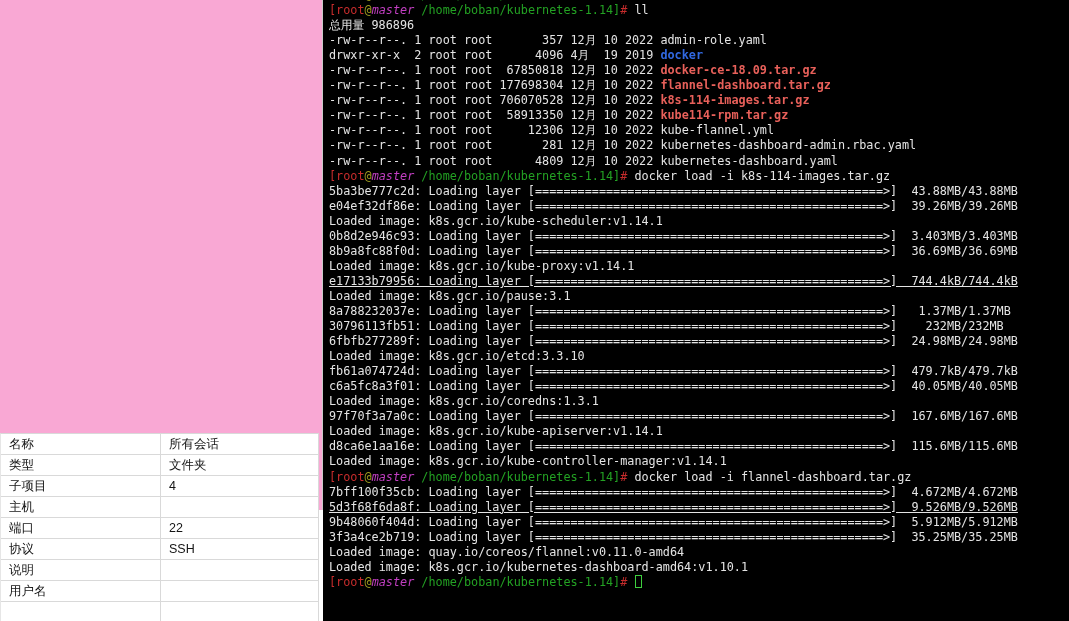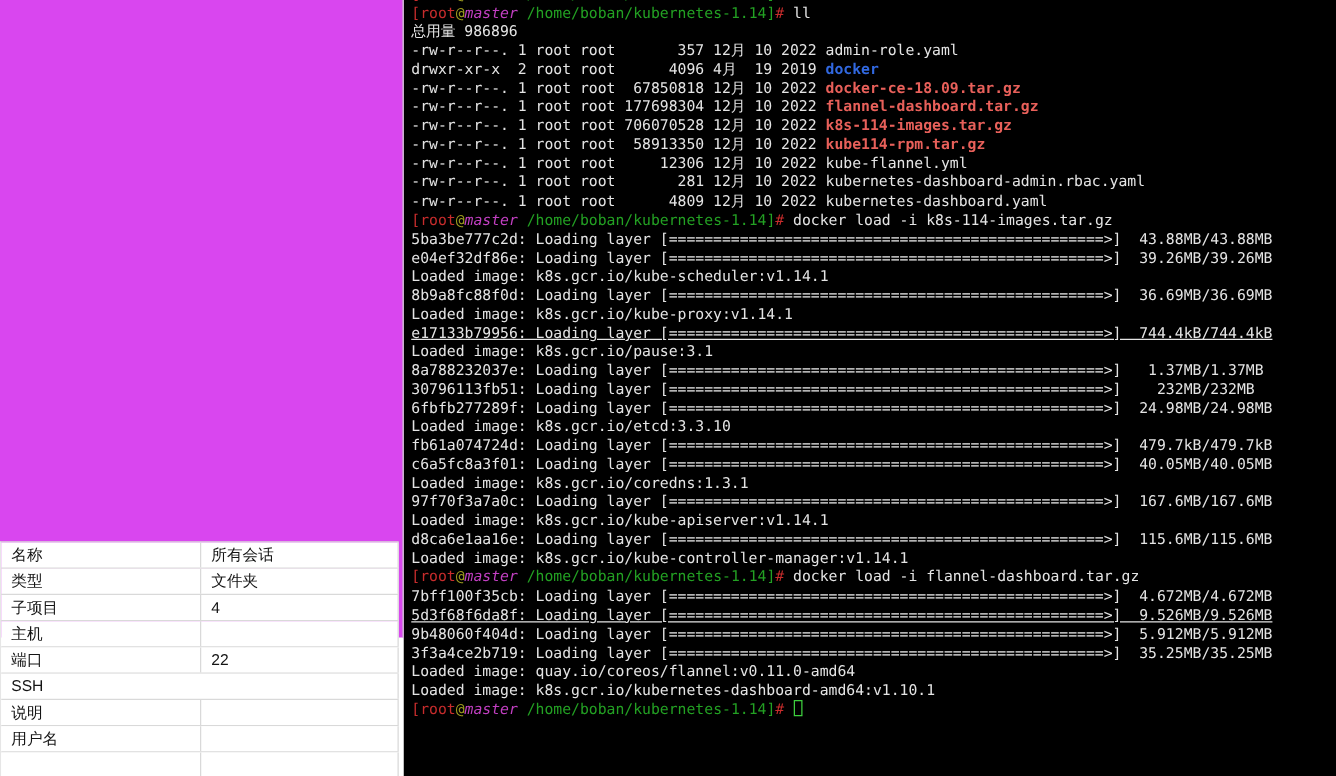--- a/index.html
+++ b/index.html
@@ -1,21 +1,21 @@
 <!DOCTYPE html>
 <html><head>
 <meta charset="utf-8">
 <style>
   * { margin:0; padding:0; box-sizing:border-box; }
   html,body { width:1069px; height:621px; overflow:hidden; background:#ffffff; }
   .app { display:flex; width:1069px; height:621px; }
 
   
   .panel {
-    width:323px; height:510px; background:#d946ef; position:relative;
+    width:323px; height:510px; background:#f9a8d4; position:relative;
     border-right:1px solid #c9c9c9; flex:0 0 323px;
     font-family:"Liberation Sans","DejaVu Sans",sans-serif;
   }
   .props {
     position:absolute; top:433px; left:0; width:319px;
     border-top:1px solid #d9d9d9; border-left:1px solid #e6e6e6;
   }
   .prow { display:flex; height:21px; border-bottom:1px solid #d9d9d9; background:#ffffff; }
   .plabel {
     width:160px; flex:0 0 160px; border-right:1px solid #d9d9d9;
@@ -61,20 +61,21 @@
         </div>
         <div class="prow">
           <div class="plabel">主机</div>
           <div class="pvalue"></div>
         </div>
         <div class="prow">
           <div class="plabel">端口</div>
           <div class="pvalue">22</div>
         </div>
         <div class="prow">
+          <div class="plabel">协议</div>
           <div class="pvalue">SSH</div>
         </div>
         <div class="prow">
           <div class="plabel">说明</div>
           <div class="pvalue"></div>
         </div>
         <div class="prow">
           <div class="plabel">用户名</div>
           <div class="pvalue"></div>
         </div>
@@ -94,20 +95,21 @@
       <div class="tline"><span style="color: rgb(228, 228, 228);">-rw-r--r--. 1 root root 177698304 12月 10 2022 </span><span style="color: rgb(232, 96, 90); font-weight: bold;">flannel-dashboard.tar.gz</span></div>
       <div class="tline"><span style="color: rgb(228, 228, 228);">-rw-r--r--. 1 root root 706070528 12月 10 2022 </span><span style="color: rgb(232, 96, 90); font-weight: bold;">k8s-114-images.tar.gz</span></div>
       <div class="tline"><span style="color: rgb(228, 228, 228);">-rw-r--r--. 1 root root  58913350 12月 10 2022 </span><span style="color: rgb(232, 96, 90); font-weight: bold;">kube114-rpm.tar.gz</span></div>
       <div class="tline"><span style="color: rgb(228, 228, 228);">-rw-r--r--. 1 root root     12306 12月 10 2022 kube-flannel.yml</span></div>
       <div class="tline"><span style="color: rgb(228, 228, 228);">-rw-r--r--. 1 root root       281 12月 10 2022 kubernetes-dashboard-admin.rbac.yaml</span></div>
       <div class="tline"><span style="color: rgb(228, 228, 228);">-rw-r--r--. 1 root root      4809 12月 10 2022 kubernetes-dashboard.yaml</span></div>
       <div class="tline"><span style="color: rgb(199, 44, 44);">[root</span><span style="color: rgb(157, 155, 30);">@</span><span style="color: rgb(194, 63, 194); font-style: italic;">master</span><span style="color: rgb(35, 161, 35);"> /home/boban/kubernetes-1.14]</span><span style="color: rgb(199, 44, 44);"># </span><span style="color: rgb(228, 228, 228);">docker load -i k8s-114-images.tar.gz</span></div>
       <div class="tline"><span style="color: rgb(228, 228, 228);">5ba3be777c2d: Loading layer [=================================================&gt;]  43.88MB/43.88MB</span></div>
       <div class="tline"><span style="color: rgb(228, 228, 228);">e04ef32df86e: Loading layer [=================================================&gt;]  39.26MB/39.26MB</span></div>
       <div class="tline"><span style="color: rgb(228, 228, 228);">Loaded image: k8s.gcr.io/kube-scheduler:v1.14.1</span></div>
+      <div class="tline"><span style="color: rgb(228, 228, 228);">0b8d2e946c93: Loading layer [=================================================&gt;]  3.403MB/3.403MB</span></div>
       <div class="tline"><span style="color: rgb(228, 228, 228);">8b9a8fc88f0d: Loading layer [=================================================&gt;]  36.69MB/36.69MB</span></div>
       <div class="tline"><span style="color: rgb(228, 228, 228);">Loaded image: k8s.gcr.io/kube-proxy:v1.14.1</span></div>
       <div class="tline"><span style="color: rgb(228, 228, 228); text-decoration: underline;">e17133b79956: Loading layer [=================================================&gt;]  744.4kB/744.4kB</span></div>
       <div class="tline"><span style="color: rgb(228, 228, 228);">Loaded image: k8s.gcr.io/pause:3.1</span></div>
       <div class="tline"><span style="color: rgb(228, 228, 228);">8a788232037e: Loading layer [=================================================&gt;]   1.37MB/1.37MB</span></div>
       <div class="tline"><span style="color: rgb(228, 228, 228);">30796113fb51: Loading layer [=================================================&gt;]    232MB/232MB</span></div>
       <div class="tline"><span style="color: rgb(228, 228, 228);">6fbfb277289f: Loading layer [=================================================&gt;]  24.98MB/24.98MB</span></div>
       <div class="tline"><span style="color: rgb(228, 228, 228);">Loaded image: k8s.gcr.io/etcd:3.3.10</span></div>
       <div class="tline"><span style="color: rgb(228, 228, 228);">fb61a074724d: Loading layer [=================================================&gt;]  479.7kB/479.7kB</span></div>
       <div class="tline"><span style="color: rgb(228, 228, 228);">c6a5fc8a3f01: Loading layer [=================================================&gt;]  40.05MB/40.05MB</span></div>

